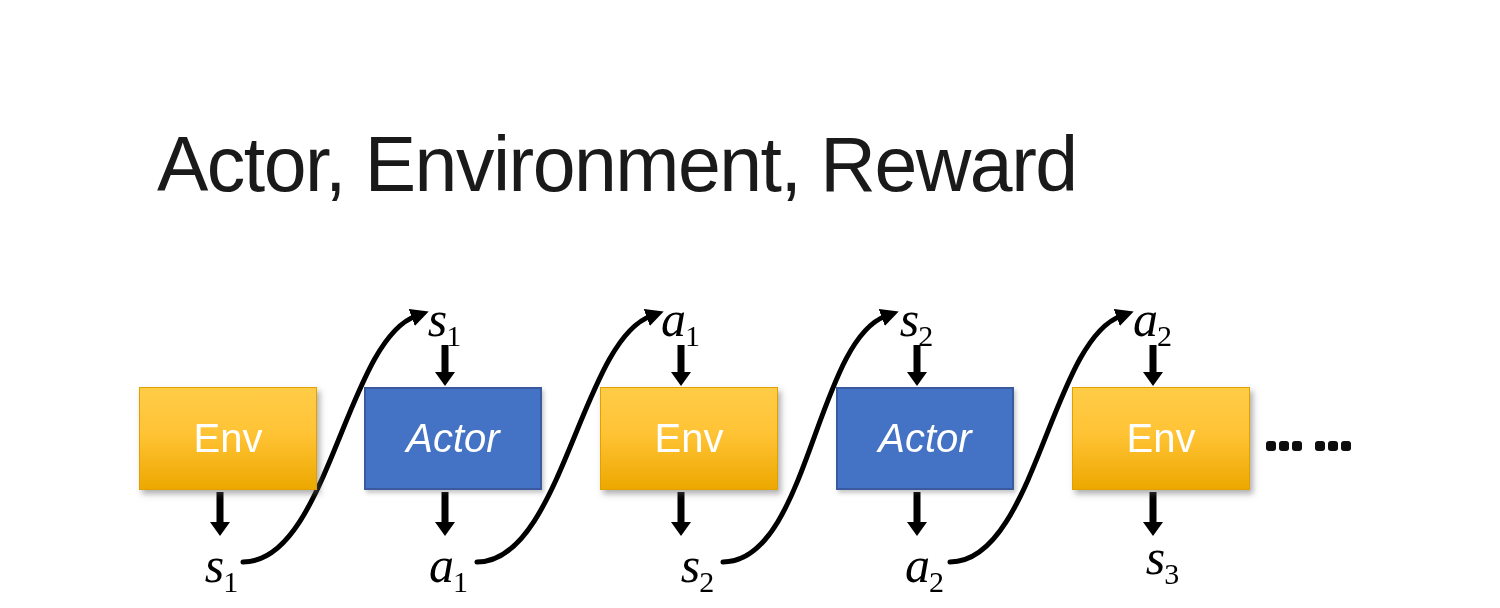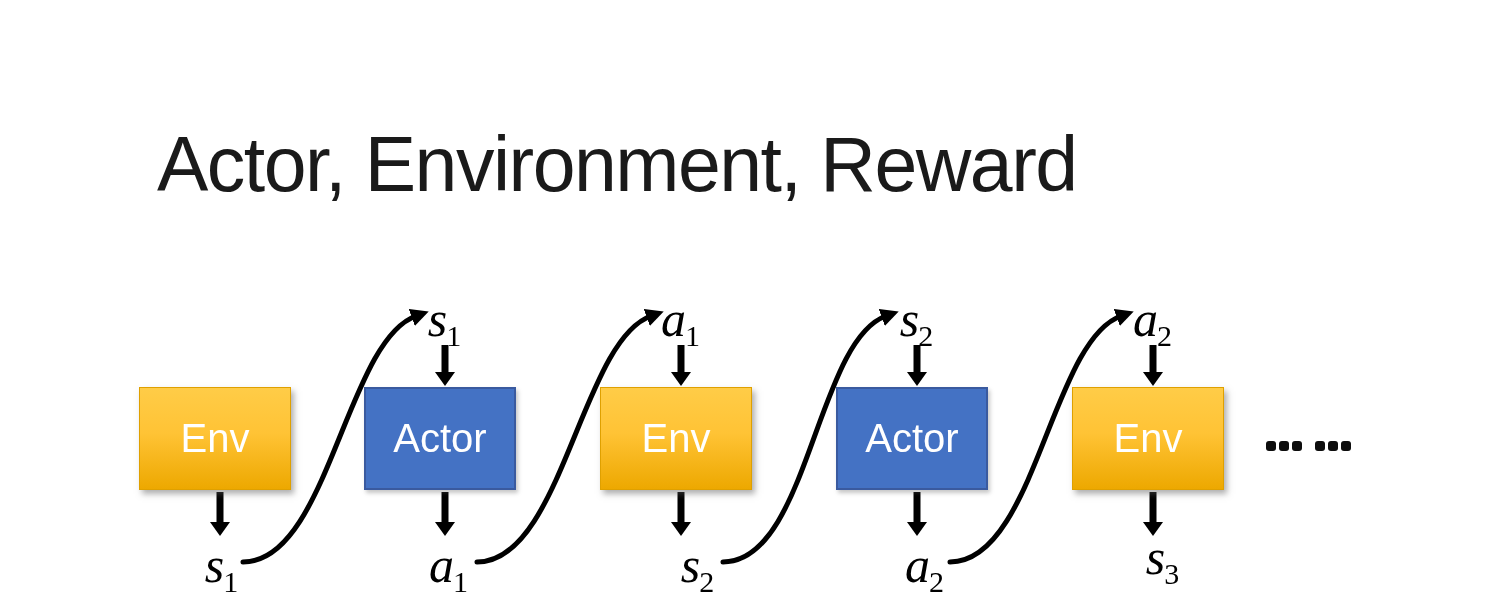--- a/index.html
+++ b/index.html
@@ -6,33 +6,34 @@
   .stage{
     position:relative;width:1500px;height:608px;background:#ffffff;
     overflow:hidden;font-family:"Liberation Sans",sans-serif;
   }
   .slide-title{
     position:absolute;left:121px;top:126px;
     font-size:77px;line-height:1.0;letter-spacing:-1.5px;
     font-weight:300;color:var(--title-text,#1a1a1a);white-space:nowrap;margin-left:36px;
   }
   .box{
-    position:absolute;width:152px;height:103px;box-sizing:border-box;
+    position:absolute;width:178px;height:103px;box-sizing:border-box;
     display:flex;align-items:center;justify-content:center;
     font-size:40px;color:var(--box-text,#ffffff);
   }
   .box.env{
     background:linear-gradient(180deg,var(--env-gradient-top,#FFCC47) 0%,#FFC335 45%,var(--env-gradient-bottom,#EDA800) 100%);
     border:1px solid #DFA000;
     box-shadow:3px 4px 6px rgba(95,95,95,.5);
   }
   .box.actor{
     background:var(--actor-fill,#4472C4);
     border:2px solid var(--actor-border,#3A5A9F);
     box-shadow:2px 3px 4px rgba(95,95,95,.35);
+    font-style:italic;
   }
   .mlabel{
     position:absolute;transform:translateX(-50%);
     font-family:Liberation Serif, serif;
     font-size:50px;line-height:1;color:var(--label-text,#000);white-space:nowrap;
   }
   .mlabel .main{font-style:italic;}
   .mlabel .sub{
     display:inline-block;font-style:normal;font-size:30px;
     position:relative;top:10px;left:-1px;line-height:1;

